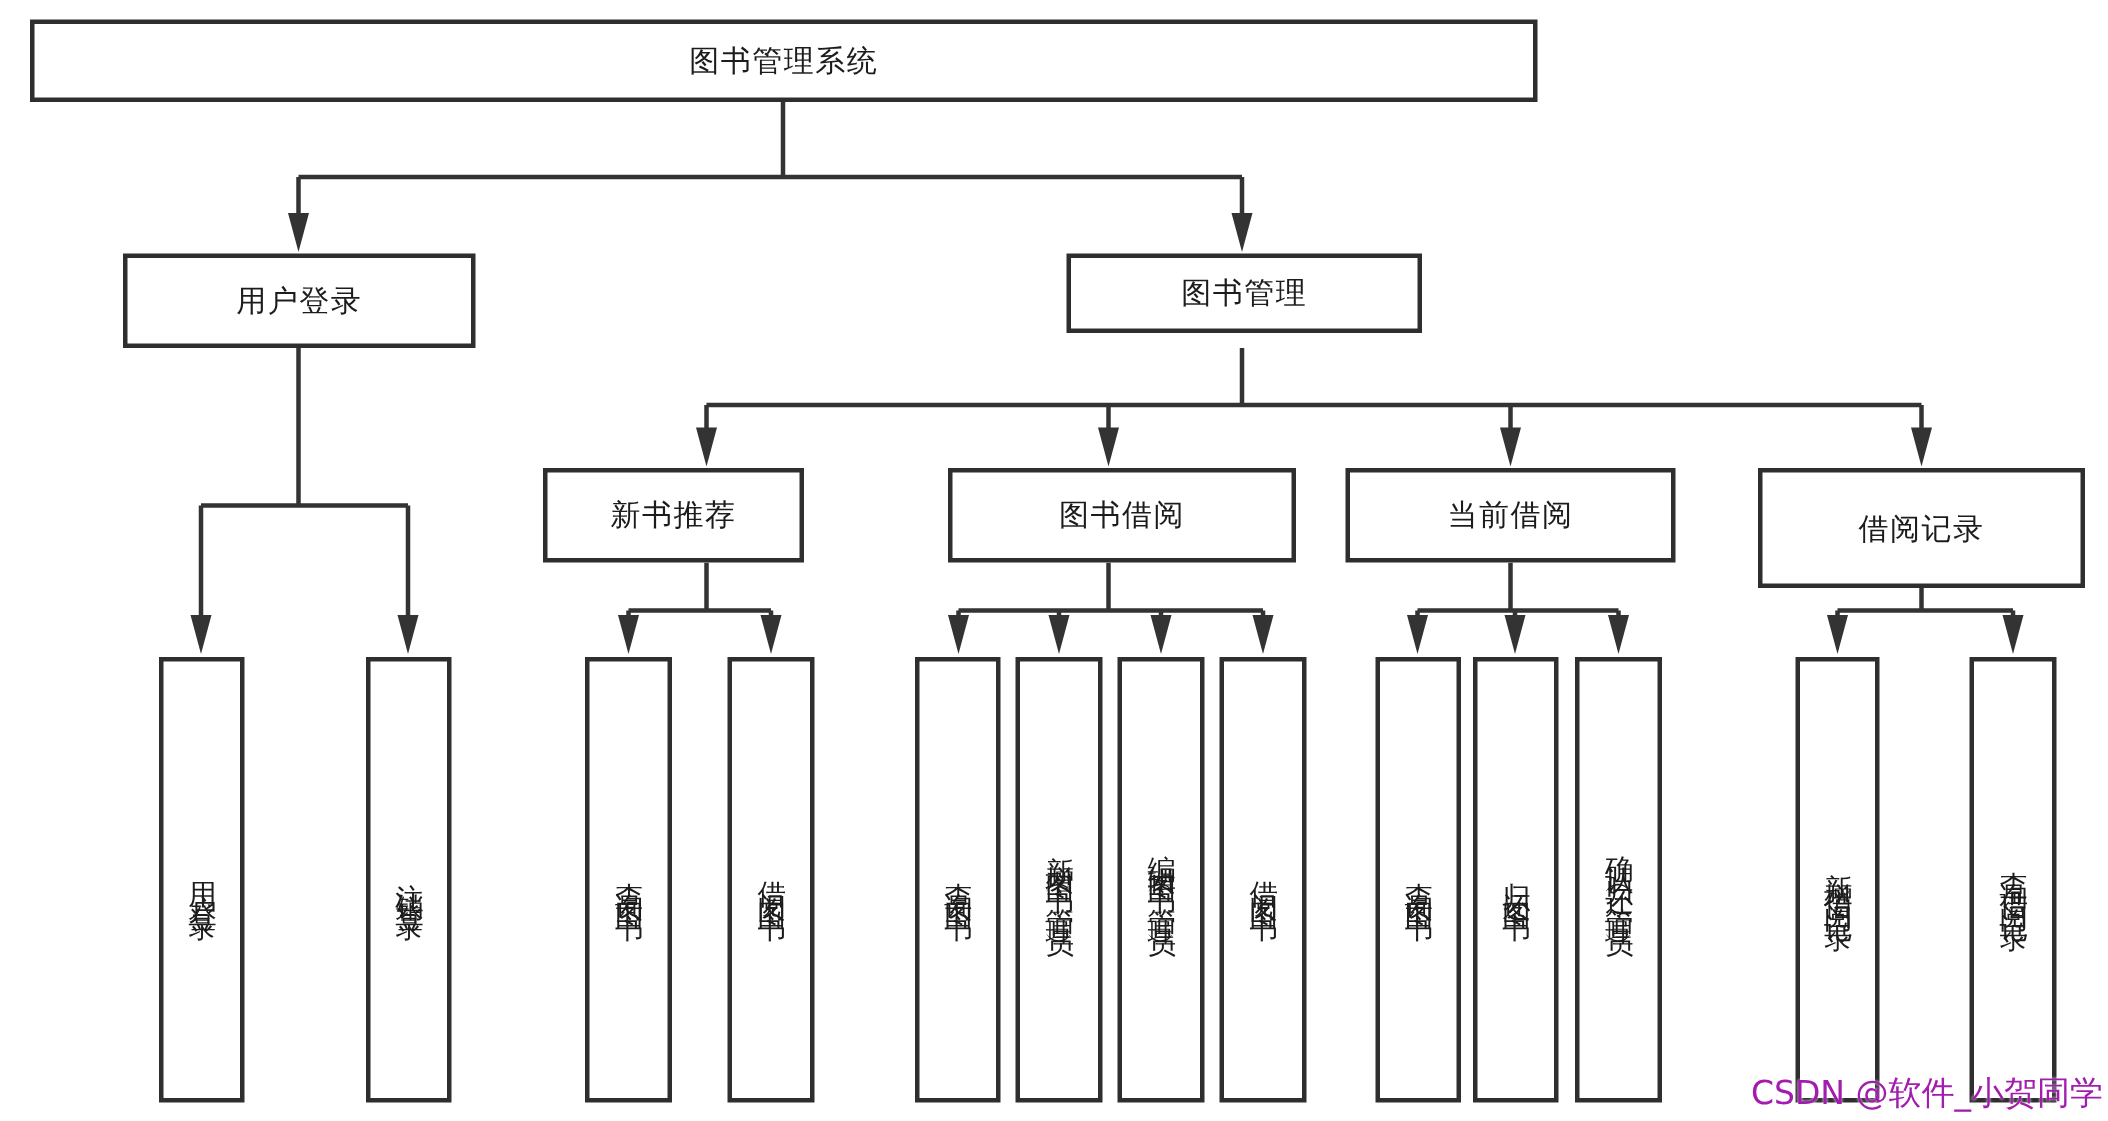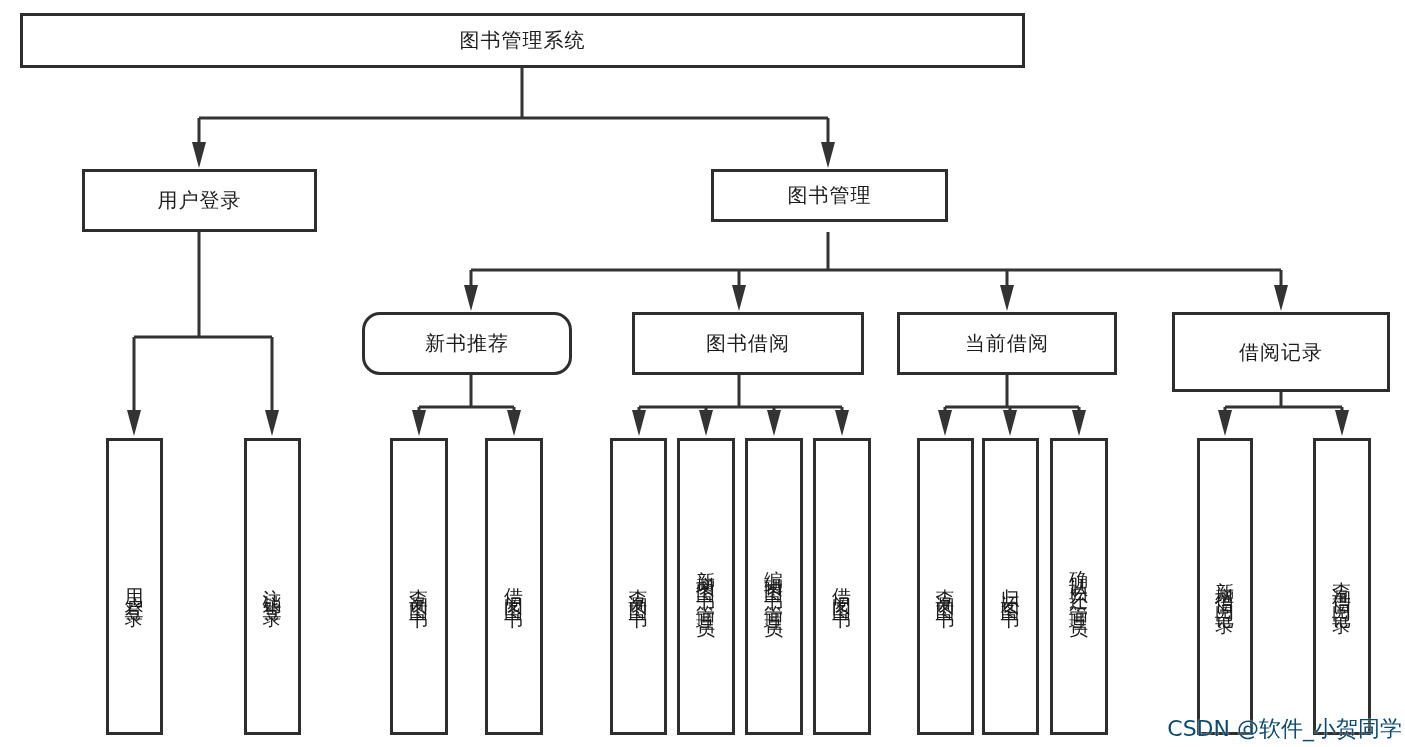--- a/index.html
+++ b/index.html
@@ -41,21 +41,21 @@
     line-height: 1.1;
     padding: 10px 0;
     top: 438px;
     height: 297px;
   }
   .watermark {
     position: absolute;
     right: 3px;
     top: 714px;
     font-size: 22px;
-    color: #0c4a6e;
+    color: #a21caf;
     text-shadow: 0 0 2px #ffffff;
     z-index: 5;
     white-space: nowrap;
   }
 </style>
 </head>
 <body>
 
 <div class="canvas">
 
@@ -89,21 +89,21 @@
       <polygon points="1218,410 1232,410 1225,436"></polygon>
       <polygon points="1335,410 1349,410 1342,436"></polygon>
     </g>
   </svg>
 
   <div class="box hbox" style="left:20px; top:13px; width:1005px; height:55px;">图书管理系统</div>
 
   <div class="box hbox" style="left:82px; top:169px; width:235px; height:63px;">用户登录</div>
   <div class="box hbox" style="left:711px; top:169px; width:237px; height:53px;">图书管理</div>
 
-  <div class="box hbox" style="left:362px; top:312px; width:210px; height:63px;border-radius:18px;">新书推荐</div>
+  <div class="box hbox" style="left:362px; top:312px; width:174px; height:63px;">新书推荐</div>
   <div class="box hbox" style="left:632px; top:312px; width:232px; height:63px;">图书借阅</div>
   <div class="box hbox" style="left:897px; top:312px; width:220px; height:63px;">当前借阅</div>
   <div class="box hbox" style="left:1172px; top:312px; width:218px; height:80px;">借阅记录</div>
 
   <div class="box vbox" style="left:106px; width:57px;">用户登录</div>
   <div class="box vbox" style="left:244px; width:57px;">注销登录</div>
 
   <div class="box vbox" style="left:390px; width:58px;">查询图书</div>
   <div class="box vbox" style="left:485px; width:58px;">借阅图书</div>
 

